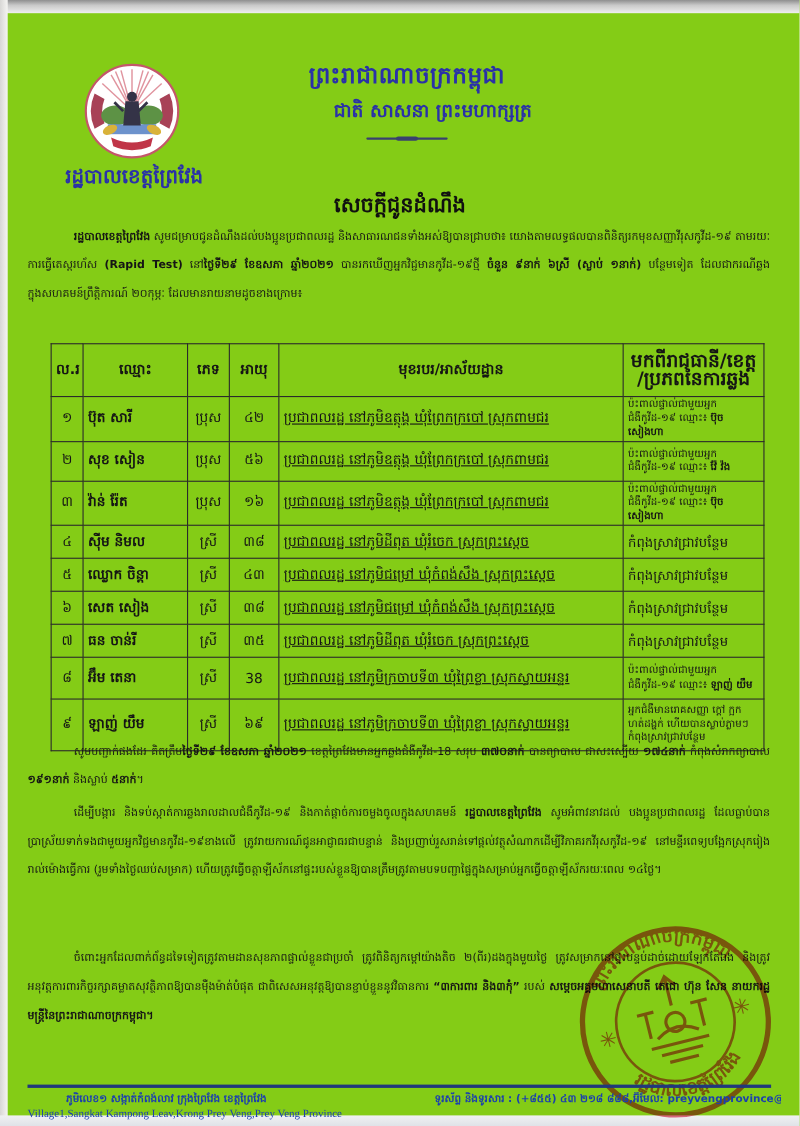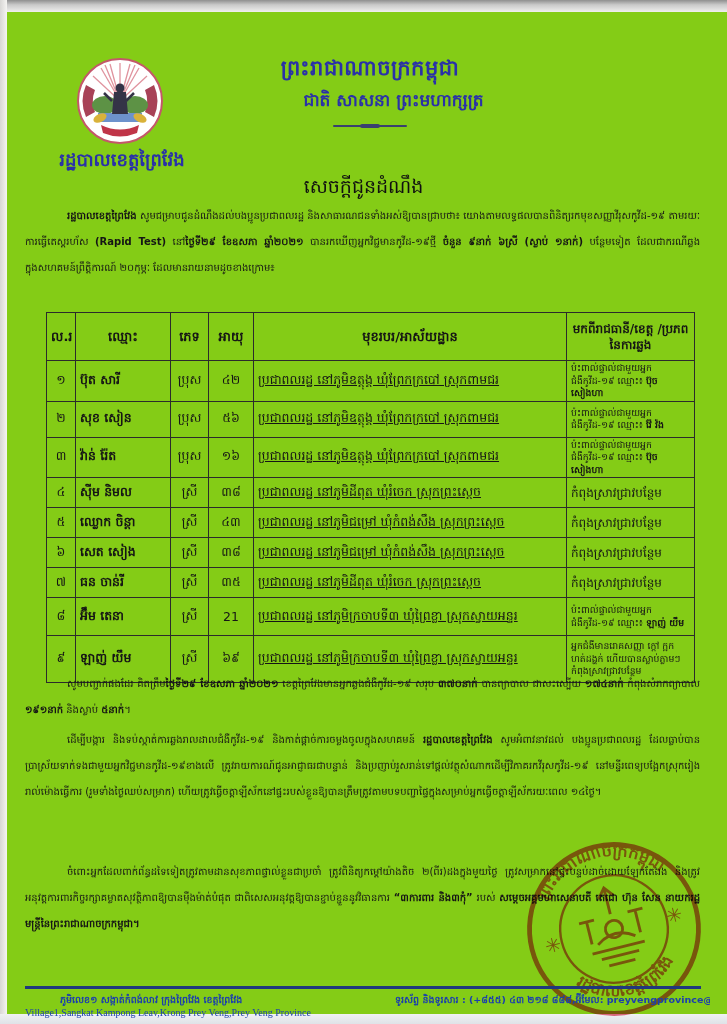--- a/index.html
+++ b/index.html
@@ -19,21 +19,21 @@
   .hdr-center{position:absolute;left:160px;top:54px;width:420px;text-align:center;color:#2a31a8;}
   .kingdom1{font-size:21px;font-weight:bold;letter-spacing:.5px;}
   .kingdom2{font-size:17px;font-weight:bold;margin-top:4px;margin-left:47px;}
   .hdr-divider{width:74px;height:4px;margin:10px auto 0;position:relative;}
   .hdr-divider:before{content:"";position:absolute;left:0;top:1px;width:74px;height:2px;background:#39406f;border-radius:2px;}
   .hdr-divider:after{content:"";position:absolute;left:27px;top:0;width:20px;height:4px;background:#39406f;border-radius:3px;}
   .logo{position:absolute;left:74px;top:55px;width:92px;height:92px;}
   .org-name{position:absolute;left:8px;top:148px;width:228px;text-align:center;
     color:#2a31a8;font-weight:bold;font-size:18px;}
   .doc-title{position:absolute;left:0;top:174px;width:727px;text-align:center;
-    color:#101010;font-weight:normal;font-size:19px;}
+    color:#101010;font-weight:bold;font-size:19px;}
   .para{position:absolute;left:25px;width:675px;font-size:10px;line-height:26px;
     color:#151515;text-align:justify;text-indent:42px;overflow:hidden;}
   .p1{top:203px;height:106px;}
   .p2{top:671px;height:54px;}
   .p3{top:727px;height:131px;}
   .p4{top:859px;height:104px;}
   .b{font-weight:bold;}
   table.cases{position:absolute;left:46px;top:312px;width:648px;border-collapse:collapse;
     table-layout:fixed;font-size:12.5px;color:#151515;}
   table.cases th,table.cases td{border:1.4px solid #2b2b2b;padding:1px 4px;overflow:hidden;}
@@ -111,21 +111,21 @@
         <col style="width:313px">
         <col style="width:128px">
     </colgroup>
     <thead>
       <tr>
         <th>ល.រ</th>
         <th>ឈ្មោះ</th>
         <th>ភេទ</th>
         <th>អាយុ</th>
         <th>មុខរបរ/អាស័យដ្ឋាន</th>
-        <th style="font-size:12px;line-height:16px">មកពីរាជធានី/ខេត្ត /ប្រភពនៃការឆ្លង</th>
+        <th style="font-size:17px;line-height:16px">មកពីរាជធានី/ខេត្ត /ប្រភពនៃការឆ្លង</th>
       </tr>
     </thead>
     <tbody>
       <tr class="h36">
         <td class="c">១</td>
         <td class="name">ប៊ុត សារី</td>
         <td class="c">ប្រុស</td>
         <td class="c">៤២</td>
         <td class="occ">ប្រជាពលរដ្ឋ នៅភូមិឧត្តុង្គ ឃុំព្រែកក្របៅ ស្រុកពាមជរ</td>
         <td class="src"><span>ប៉ះពាល់ផ្ទាល់ជាមួយអ្នកជំងឺកូវីដ-១៩ ឈ្មោះ៖ </span><span class="b">ប៊ុច សៀងហា</span></td>
@@ -175,36 +175,36 @@
         <td class="name">ធន ចាន់រី</td>
         <td class="c">ស្រី</td>
         <td class="c">៣៥</td>
         <td class="occ">ប្រជាពលរដ្ឋ នៅភូមិដីពុត ឃុំរំចេក ស្រុកព្រះស្តេច</td>
         <td class="src" style="font-size:12px;line-height:14px"><span>កំពុងស្រាវជ្រាវបន្ថែម</span><span class="b"></span></td>
       </tr>
       <tr class="h38">
         <td class="c">៨</td>
         <td class="name">អ៊ឹម តេនា</td>
         <td class="c">ស្រី</td>
-        <td class="c">21</td>
+        <td class="c">38</td>
         <td class="occ">ប្រជាពលរដ្ឋ នៅភូមិក្រចាបទី៣ ឃុំព្រៃខ្លា ស្រុកស្វាយអន្ទរ</td>
         <td class="src"><span>ប៉ះពាល់ផ្ទាល់ជាមួយអ្នកជំងឺកូវីដ-១៩ ឈ្មោះ៖ </span><span class="b">ឡាញ់ យឹម</span></td>
       </tr>
       <tr class="h45">
         <td class="c">៩</td>
         <td class="name">ឡាញ់ យឹម</td>
         <td class="c">ស្រី</td>
         <td class="c">៦៩</td>
         <td class="occ">ប្រជាពលរដ្ឋ នៅភូមិក្រចាបទី៣ ឃុំព្រៃខ្លា ស្រុកស្វាយអន្ទរ</td>
         <td class="src"><span>អ្នកជំងឺមានរោគសញ្ញា ក្តៅ ក្អក ហត់ដង្ហក់ ហើយបានស្លាប់ភ្លាមៗ កំពុងស្រាវជ្រាវបន្ថែម</span><span class="b"></span></td>
       </tr>
     </tbody>
   </table>
 
-  <div class="para p2"><span>សូមបញ្ជាក់ផងដែរ គិតត្រឹម</span><span class="b">ថ្ងៃទី២៩ ខែឧសភា ឆ្នាំ២០២១</span><span> ខេត្តព្រៃវែងមានអ្នកឆ្លងជំងឺកូវីដ-១៩ សរុប </span><span class="b">៣៧០នាក់</span><span> បានព្យាបាល ជាសះស្បើយ </span><span class="b">១៧៤នាក់</span><span> កំពុងសំរាកព្យាបាល </span><span class="b">១៩១នាក់</span><span> និងស្លាប់ </span><span class="b">៥នាក់</span><span>។</span></div>
+  <div class="para p2"><span>សូមបញ្ជាក់ផងដែរ គិតត្រឹម</span><span class="b">ថ្ងៃទី២៩ ខែឧសភា ឆ្នាំ២០២១</span><span> ខេត្តព្រៃវែងមានអ្នកឆ្លងជំងឺកូវីដ-18 សរុប </span><span class="b">៣៧០នាក់</span><span> បានព្យាបាល ជាសះស្បើយ </span><span class="b">១៧៤នាក់</span><span> កំពុងសំរាកព្យាបាល </span><span class="b">១៩១នាក់</span><span> និងស្លាប់ </span><span class="b">៥នាក់</span><span>។</span></div>
   <div class="para p3"><span>ដើម្បីបង្ការ និងទប់ស្កាត់ការឆ្លងរាលដាលជំងឺកូវីដ-១៩ និងកាត់ផ្តាច់ការចម្លងចូលក្នុងសហគមន៍ </span><span class="b">រដ្ឋបាលខេត្តព្រៃវែង</span><span> សូមអំពាវនាវដល់ បងប្អូនប្រជាពលរដ្ឋ ដែលធ្លាប់បានប្រាស្រ័យទាក់ទងជាមួយអ្នកវិជ្ជមានកូវីដ-១៩ខាងលើ ត្រូវរាយការណ៍ជូនអាជ្ញាធរជាបន្ទាន់ និងប្រញាប់រួសរាន់ទៅផ្តល់វត្ថុសំណាកដើម្បីវិភាគរកវីរុសកូវីដ-១៩ នៅមន្ទីរពេទ្យបង្អែកស្រុករៀង រាល់ម៉ោងធ្វើការ (រួមទាំងថ្ងៃឈប់សម្រាក) ហើយត្រូវធ្វើចត្តាឡីស័កនៅផ្ទះរបស់ខ្លួនឱ្យបានត្រឹមត្រូវតាមបទបញ្ជាផ្ទៃក្នុងសម្រាប់អ្នកធ្វើចត្តាឡីស័ករយៈពេល ១៤ថ្ងៃ។</span></div>
   <div class="para p4"><span>ចំពោះអ្នកដែលពាក់ព័ន្ធដទៃទៀតត្រូវតាមដានសុខភាពផ្ទាល់ខ្លួនជាប្រចាំ ត្រូវពិនិត្យកម្តៅយ៉ាងតិច ២(ពីរ)ដងក្នុងមួយថ្ងៃ ត្រូវសម្រាកនៅផ្ទះបន្ទប់ដាច់ដោយឡែកតែឯង និងត្រូវអនុវត្តការពារកិច្ចរក្សាគម្លាតសុវត្ថិភាពឱ្យបានម៉ឺងម៉ាត់បំផុត ជាពិសេសអនុវត្តឱ្យបានខ្ជាប់ខ្ជួននូវវិធានការ </span><span class="b">“៣ការពារ និង៣កុំ”</span><span> របស់ </span><span class="b">សម្តេចអគ្គមហាសេនាបតី តេជោ ហ៊ុន សែន នាយករដ្ឋមន្ត្រីនៃព្រះរាជាណាចក្រកម្ពុជា។</span></div>
 
   <svg class="stamp" viewBox="0 0 200 200">
     <defs>
       <path id="arcTop" d="M 24,100 A 76,76 0 0 1 176,100" fill="none"></path>
       <path id="arcBot" d="M 30,100 A 70,70 0 0 0 170,100" fill="none"></path>
     </defs>
     <g stroke="#e24a67" fill="none">
       <circle cx="100" cy="100" r="88" stroke-width="5"></circle>

